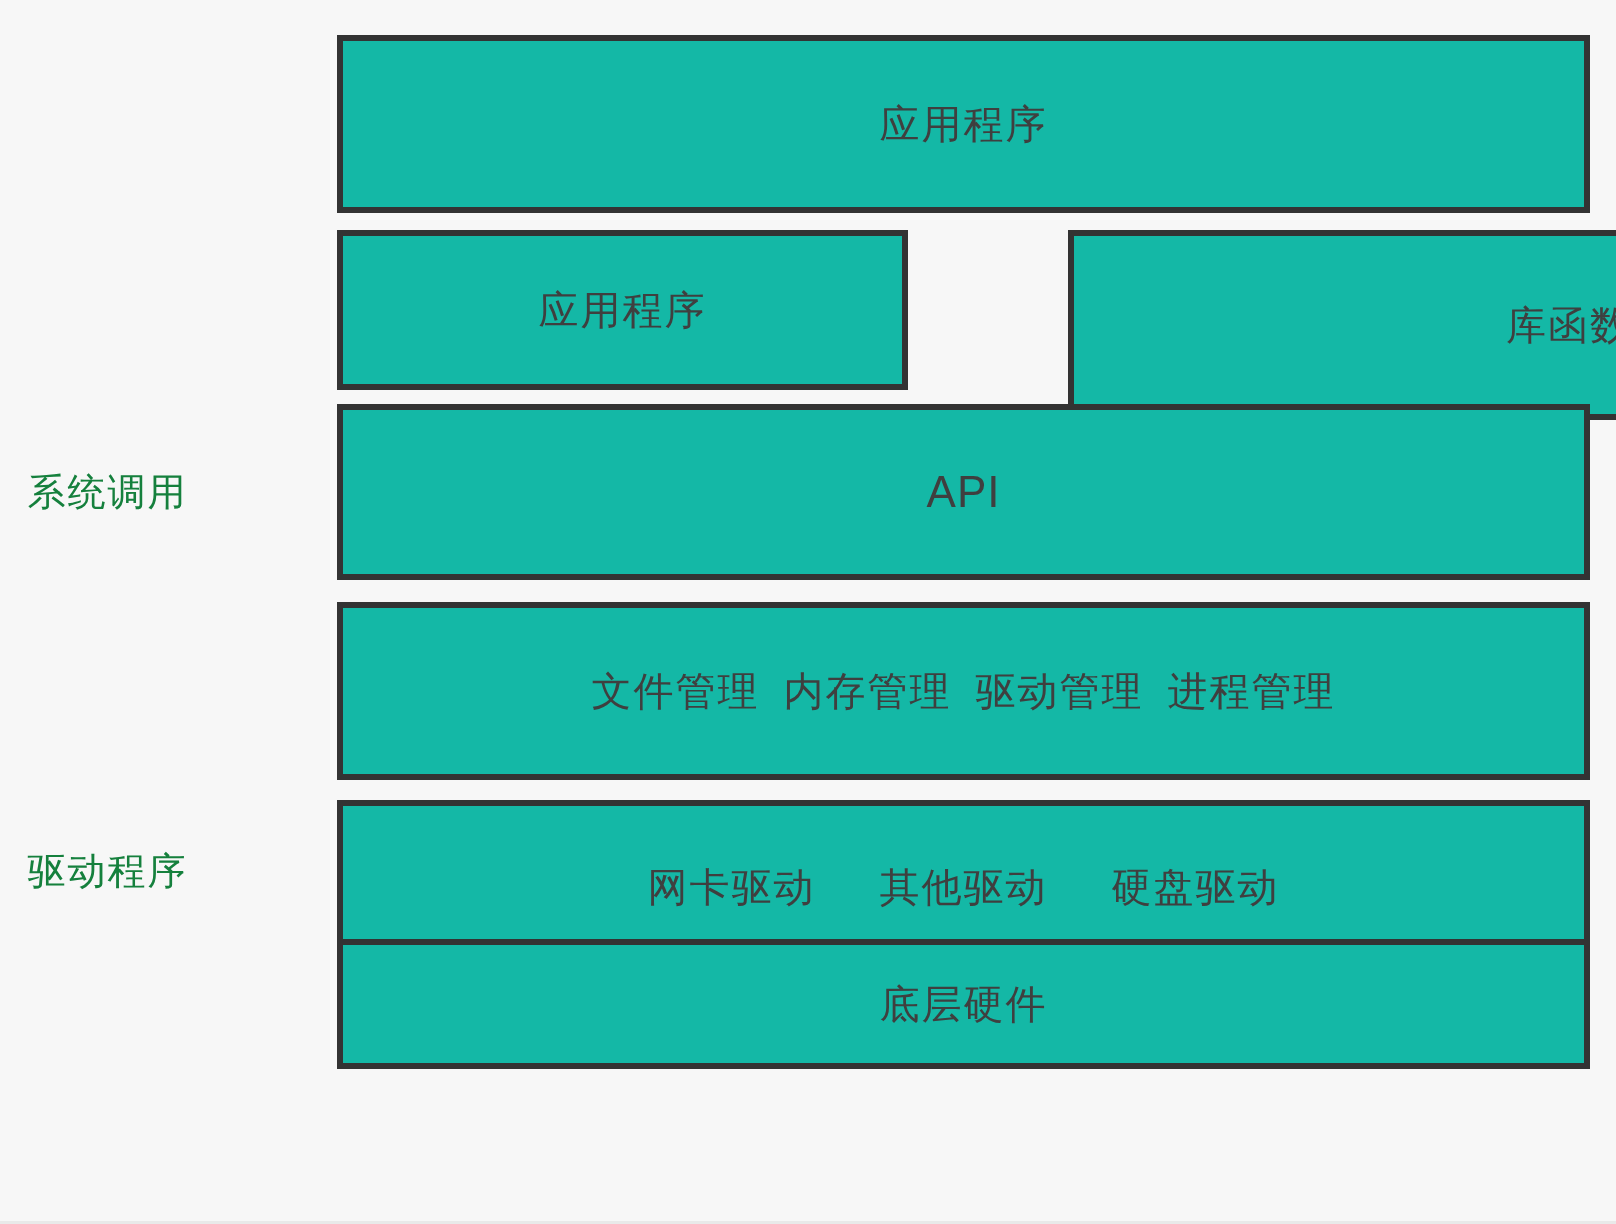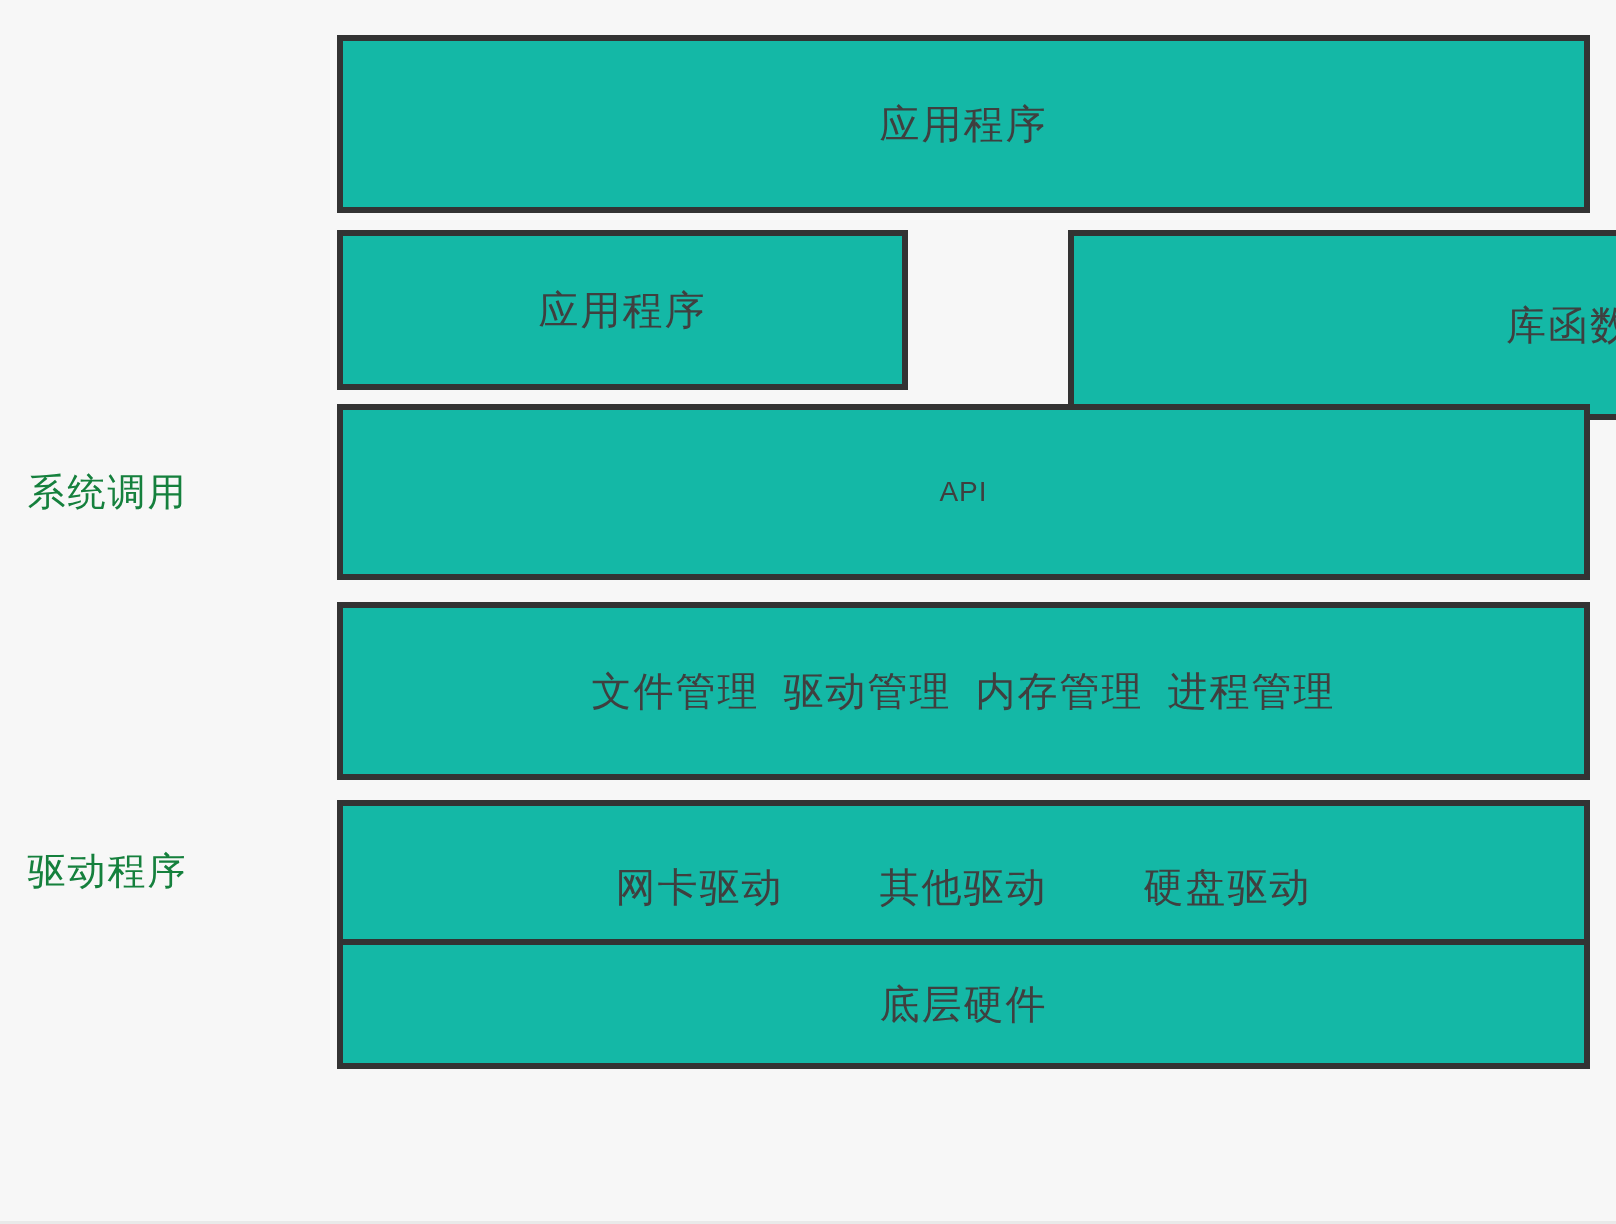--- a/index.html
+++ b/index.html
@@ -26,27 +26,27 @@
     align-items: center;
     justify-content: center;
     color: #3f3f3f;
     font-size: 40px;
     font-weight: 400;
     letter-spacing: 2px;
   }
   .row1 { top: 35px;  height: 178px; }
   .row2-left  { top: 230px; left: 337px;  width: 571px; height: 160px; }
   .row2-right { top: 230px; left: 1068px; width: 570px; height: 190px; justify-content: flex-end; }
-  .row3 { top: 404px; height: 176px; font-size: 28px; letter-spacing: 1px; }
+  .row3 { top: 404px; height: 176px; font-size: 44px; letter-spacing: 1px; }
   .row4 { top: 602px; height: 178px; justify-content: center; }
   .row5 { top: 800px; height: 175px; }
   .row6 { top: 939px; height: 130px; }
   .items { display: flex; align-items: center; }
   .items-kernel { gap: 24px; }
-  .items-driver { gap: 96px; }
+  .items-driver { gap: 64px; }
   .side-label {
     position: absolute;
     left: 0;
     width: 215px;
     display: flex;
     align-items: center;
     justify-content: center;
     color: #15803d;
     font-size: 38px;
     font-weight: 400;
@@ -88,22 +88,22 @@
     <span>库函数</span>
   </div>
 
   <div class="box row3">
     <span>API</span>
   </div>
 
   <div class="box row4">
     <span class="items items-kernel">
       <span>文件管理</span>
+      <span>内存管理</span>
       <span>驱动管理</span>
-      <span>内存管理</span>
       <span>进程管理</span>
     </span>
   </div>
 
   <div class="box row5">
     <span class="items items-driver">
       <span>网卡驱动</span>
       <span>其他驱动</span>
       <span>硬盘驱动</span>
     </span>

